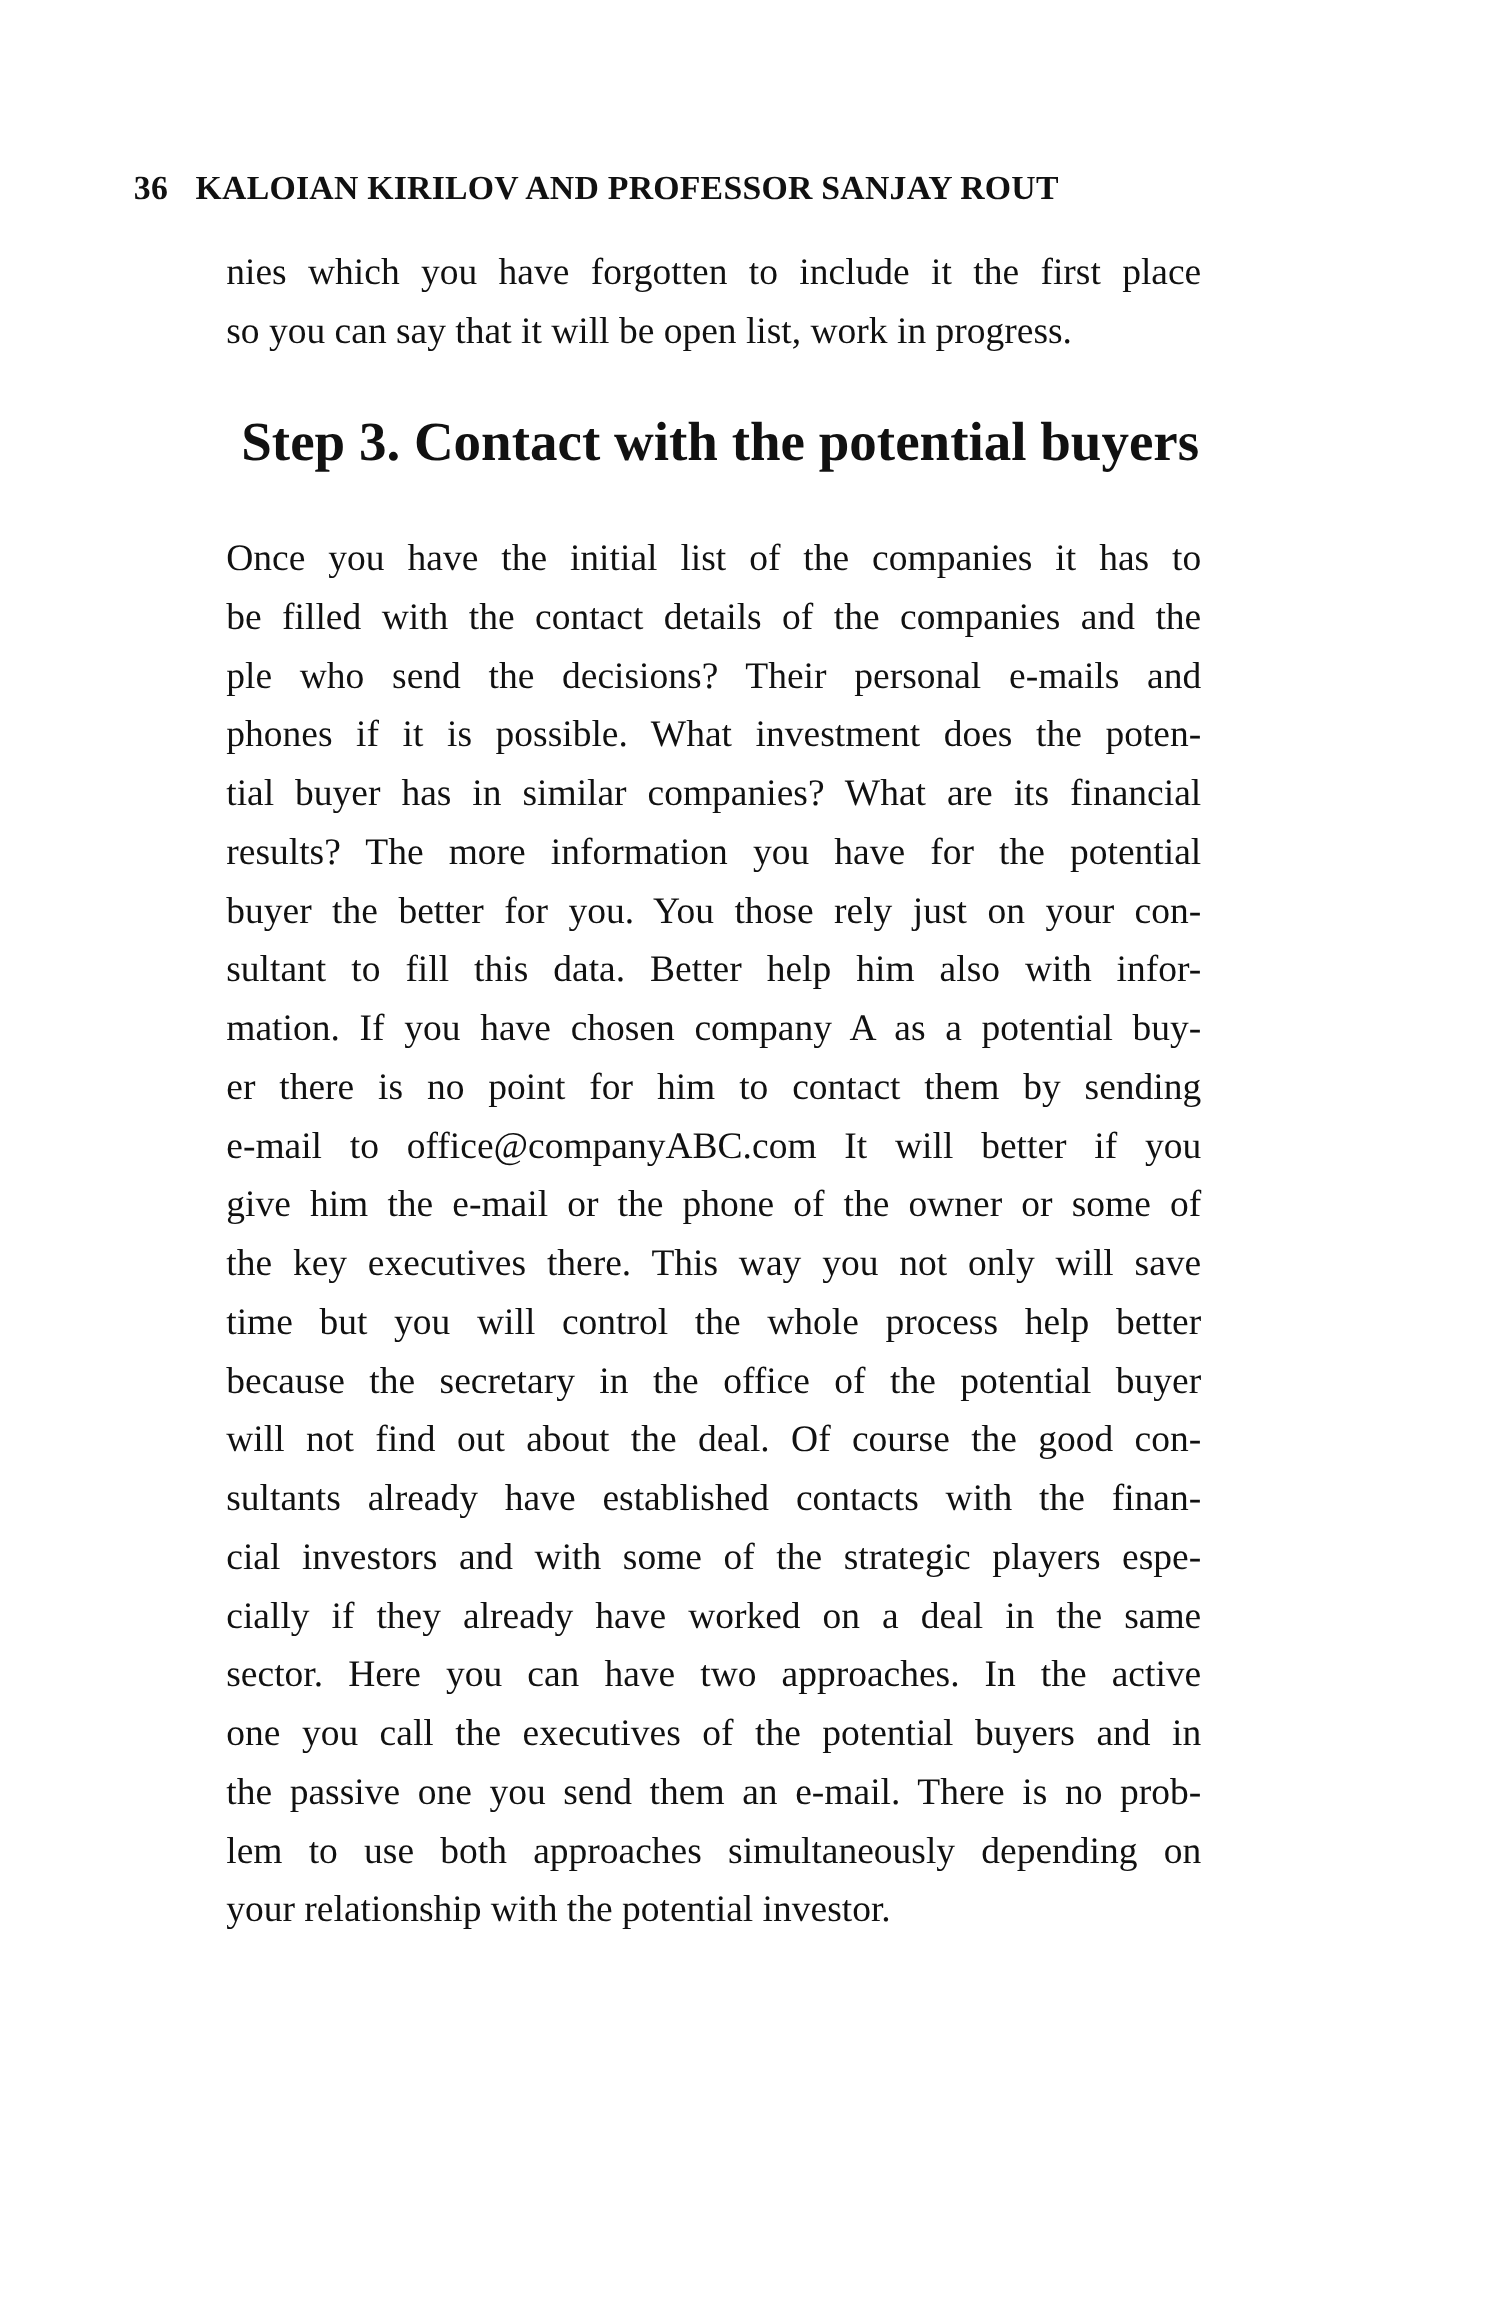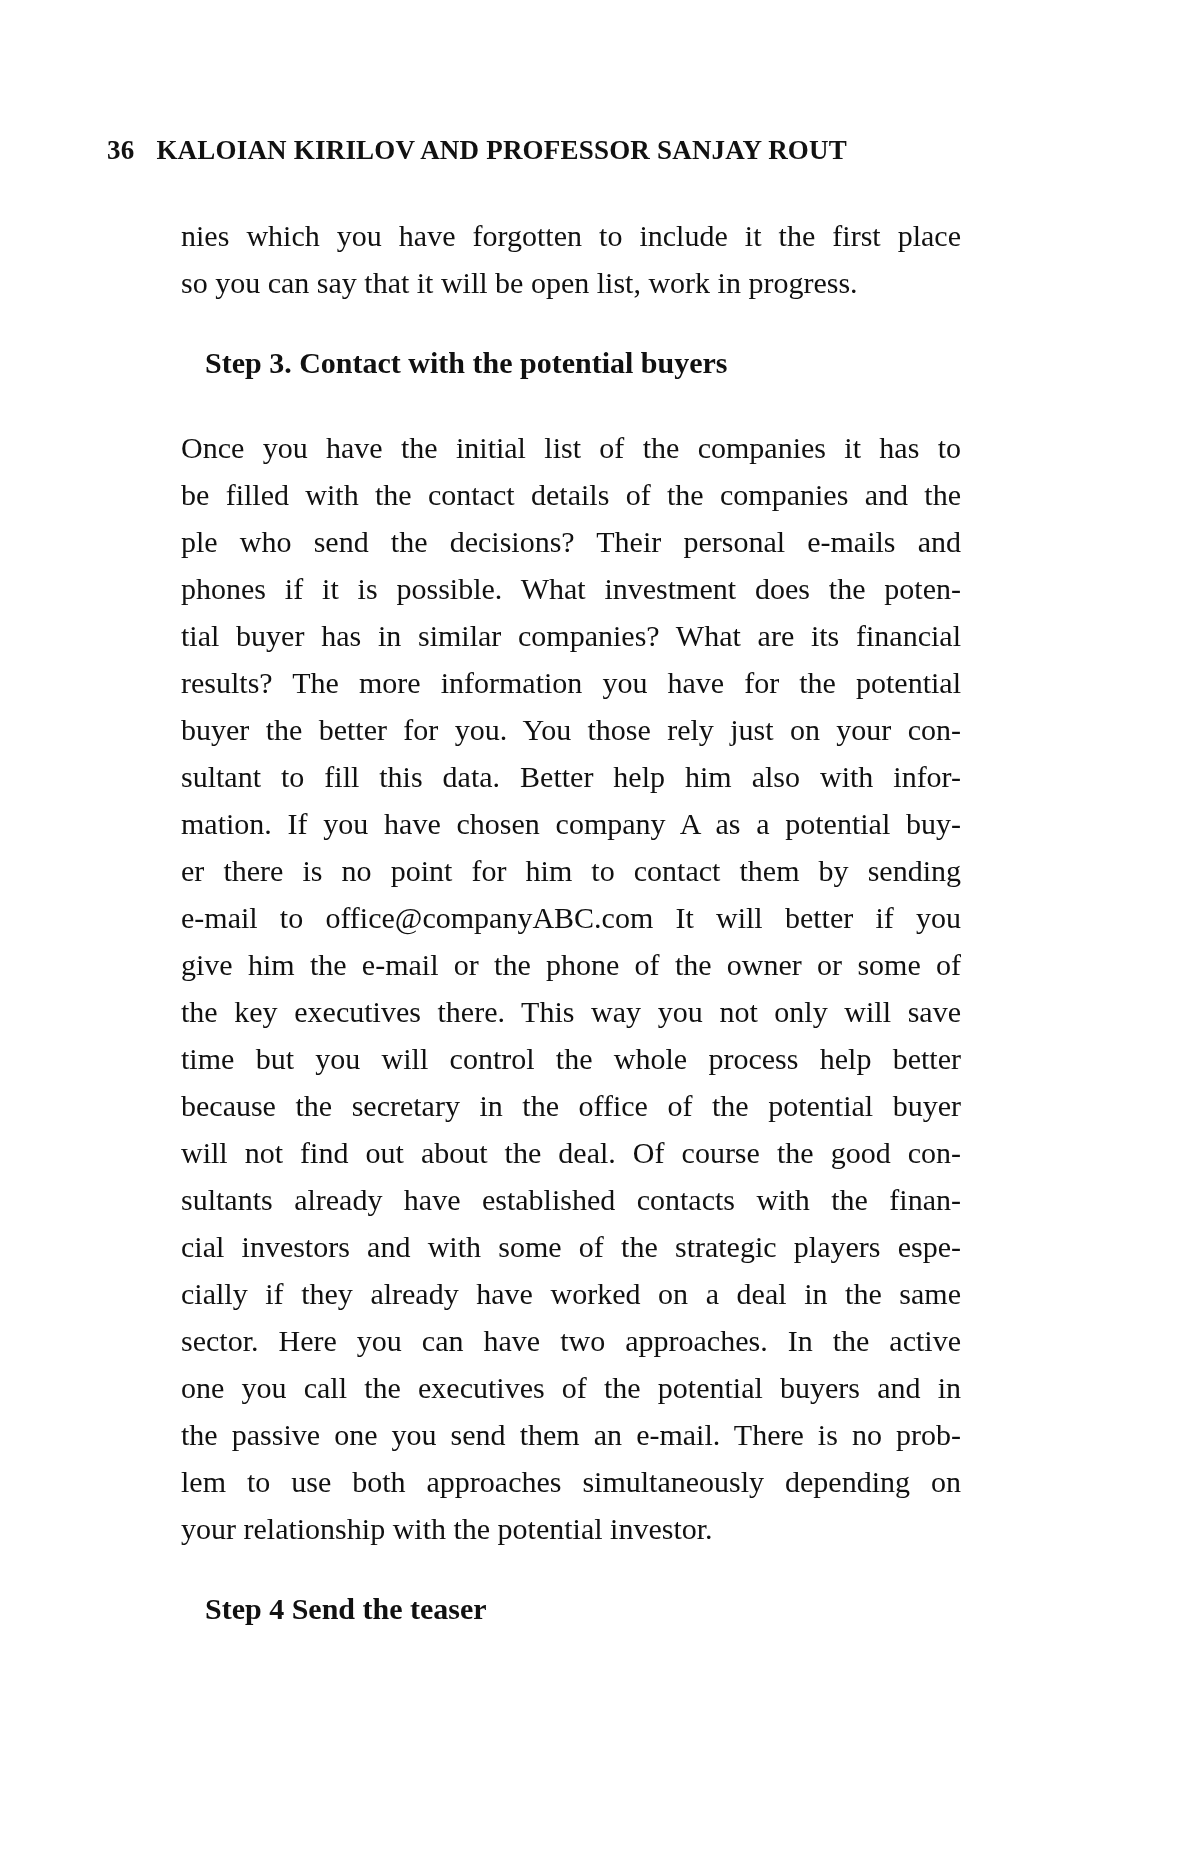--- a/index.html
+++ b/index.html
@@ -1,23 +1,23 @@
 <!DOCTYPE html>
 <html><head>
 <meta charset="utf-8">
 <style>
   html, body { margin: 0; padding: 0; background: #ffffff; }
   body { width: 1200px; height: 1854px; position: relative; overflow: hidden; color: #111; font-family: "Liberation Serif", "DejaVu Serif", serif; }
   .running-head { position: absolute; left: 107px; top: 135px; font-size: 27px; font-weight: bold; letter-spacing: 0.2px; white-space: nowrap; }
   .running-head .pn { display: inline-block; margin-right: 22px; }
-  .content { position: absolute; left: 181px; top: 212px; width: 780px; }
+  .content { position: absolute; left: 181px; top: 194px; width: 780px; }
   .para { font-size: 30px; line-height: 47px; text-align: justify; margin: 0; }
   .para .line { display: block; text-align-last: justify; }
   .para .line.last { text-align-last: left; }
-  .heading { font-size: 30px; font-weight: bold; margin: 12px; padding-left: 12px; }
+  .heading { font-size: 44px; font-weight: bold; margin: 0; padding-left: 12px; }
   .h1 { margin-top: 40px; margin-bottom: 44px; }
   .h2 { margin-top: 40px; }
 </style>
 </head>
 <body>
 
 <div class="running-head">
   <span class="pn">36</span><span>KALOIAN KIRILOV AND PROFESSOR SANJAY ROUT</span>
 </div>
 
@@ -46,14 +46,13 @@
       <span class="line">will not find out about the deal. Of course the good con-</span>
       <span class="line">sultants already have established contacts with the finan-</span>
       <span class="line">cial investors and with some of the strategic players espe-</span>
       <span class="line">cially if they already have worked on a deal in the same</span>
       <span class="line">sector. Here you can have two approaches. In the active</span>
       <span class="line">one you call the executives of the potential buyers and in</span>
       <span class="line">the passive one you send them an e-mail. There is no prob-</span>
       <span class="line">lem to use both approaches simultaneously depending on</span>
       <span class="line last">your relationship with the potential investor.</span>
     </p>
-  <h2 class="heading h2">Step 4 Send the teaser</h2>
 </div>
 
 </body></html>

